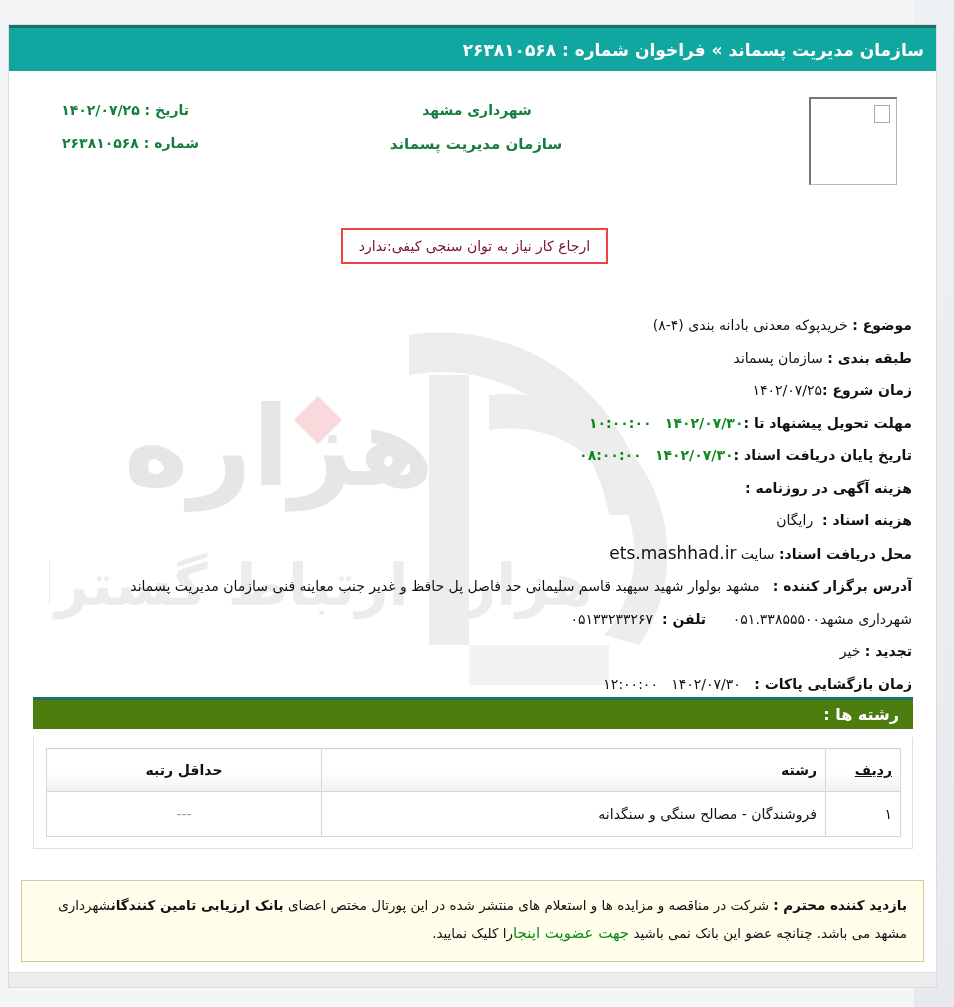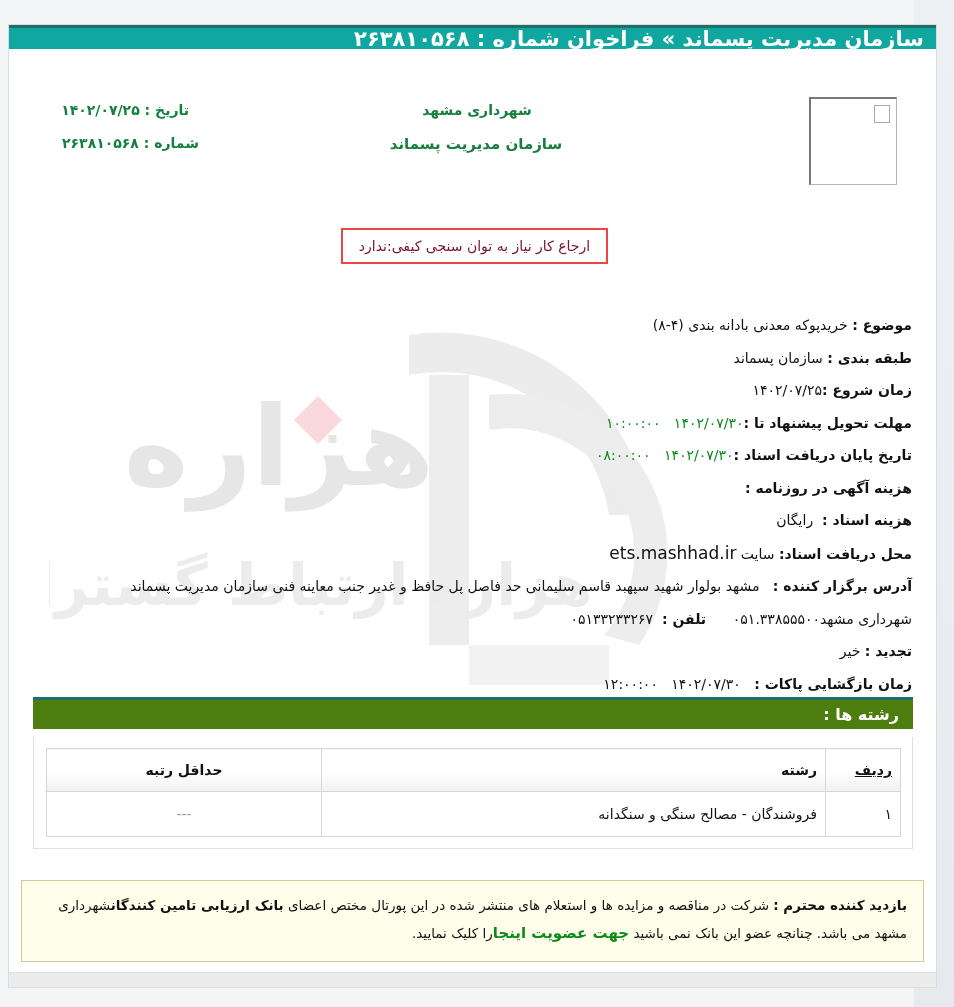--- a/index.html
+++ b/index.html
@@ -16,24 +16,24 @@
   }
   .panel {
     position:absolute; left:8px; top:24px; width:929px; height:964px;
     background:#fff; border:1px solid #dcdcdc; box-sizing:border-box;
   }
   .panel-footer {
     position:absolute; left:0; right:0; bottom:0; height:14px;
     background:#ececec; border-top:1px solid #e0e0e0;
   }
   .title-bar {
-    position:absolute; left:0; right:0; top:0; height:24px;
+    position:absolute; left:0; right:0; top:0; height:46px;
     background:#11a7a1; border-top:3px solid #1d6f6a;
     direction:rtl; color:#fff;
-    font-size:21px; font-weight:bold;
+    font-size:17px; font-weight:bold;
     display:flex; align-items:center; padding-right:12px; box-sizing:border-box;
   }
   .watermark {
     position:absolute; left:40px; top:290px; width:620px; height:420px;
     pointer-events:none; opacity:1;
   }
   .logo-box {
     position:absolute; left:800px; top:72px; width:88px; height:88px;
     border:1px solid #b5b5b5; border-left:2px solid #777; border-top:2px solid #777;
     box-sizing:border-box;
@@ -53,21 +53,21 @@
     position:absolute; left:332px; top:203px; width:267px; height:36px;
     border:2px solid #ef4444; box-sizing:border-box;
     color:#7a1230; font-size:14px; text-align:center; line-height:32px; direction:rtl;
   }
   .details {
     position:absolute; right:24px; top:284px; width:890px;
     direction:rtl; text-align:right; font-size:14px; line-height:32.5px;
   }
   .details .row { white-space:nowrap; }
   .details .lbl { font-weight:bold; }
-  .details .green { color:#0b8a1a; font-weight:normal; }
+  .details .green { color:#0b8a1a; font-weight:bold; }
   .details .url { font-size:17px; }
   .rows-bar {
     position:absolute; left:24px; top:672px; width:880px; height:32px;
     background:#4d7c0f; border-top:3px solid #1d6f6a; box-sizing:border-box;
     color:#fff; direction:rtl; font-size:16px; font-weight:bold;
     display:flex; align-items:center; padding-right:14px;
   }
   .rows-body {
     position:absolute; left:24px; top:712px; width:880px; height:112px;
     border:1px solid #e0e0e0; border-top:none; box-sizing:border-box;
@@ -85,21 +85,21 @@
     height:44px; text-align:right; padding:0 8px; border:1px solid #d6d6d6;
   }
   table.rt th.c3, table.rt td.c3 { text-align:center; }
   .notice {
     position:absolute; left:12px; top:855px; width:903px; height:82px;
     background:#fffeea; border:1px solid #d9c79b; box-sizing:border-box;
     direction:rtl; text-align:right; font-size:13.5px; line-height:28px;
     padding:10px 16px 0 16px;
   }
   .notice b { font-weight:bold; }
-  .notice a { color:#0b8a1a; font-weight:bold; text-decoration:none; font-size:15px; }
+  .notice a { color:#0b8a1a; font-weight:normal; text-decoration:none; font-size:15px; }
 </style>
 </head>
 <body>
 
 <div class="bg-shade"></div>
 
 <div class="panel">
 
   <div class="title-bar">
     <span>سازمان مدیریت پسماند » فراخوان شماره : ۲۶۳۸۱۰۵۶۸</span>

